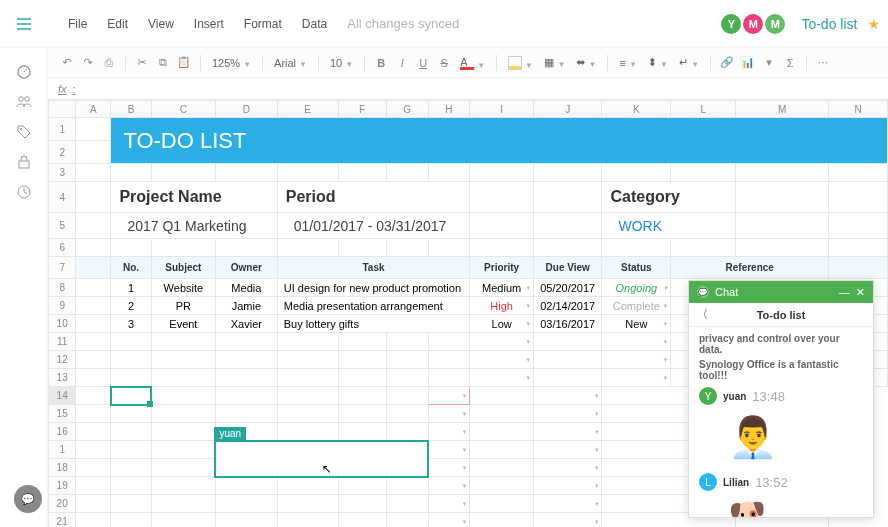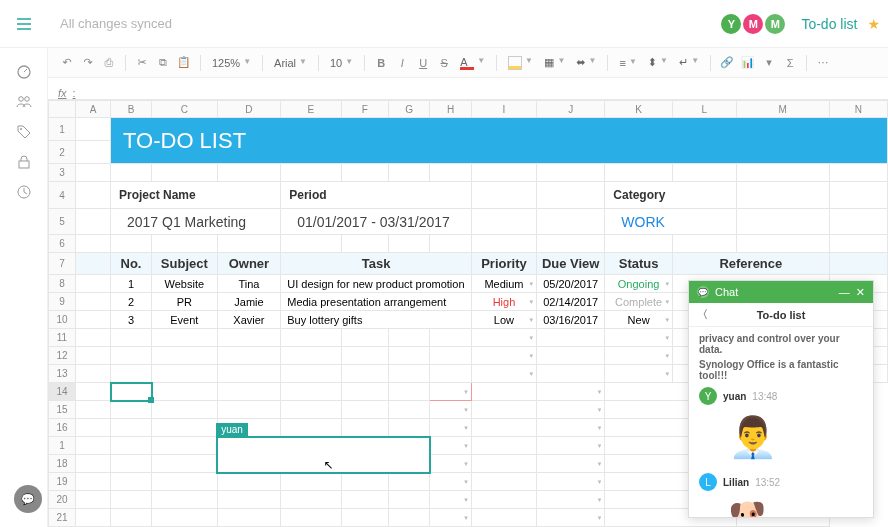--- a/index.html
+++ b/index.html
@@ -20,51 +20,51 @@
 
 .toolbar-wrap { display: flex; }
 .leftrail { width: 48px; display: flex; flex-direction: column; align-items: center; gap: 14px; padding-top: 16px; border-right: 1px solid #f0f0f0; }
 .leftrail .ic { width: 16px; height: 16px; color: #999; cursor: pointer; }
 
 .main { flex: 1; display: flex; flex-direction: column; }
 
 .toolbar2 { height: 30px; background: #fcfcfc; display: flex; align-items: center; padding: 0 10px; gap: 3px; font-size: 11px; color: #666; border-bottom: 1px solid #eee; overflow: hidden; }
 .tb-btn { width: 18px; height: 18px; display: flex; align-items: center; justify-content: center; cursor: pointer; color: #888; border-radius: 2px; }
 .tb-sep { width: 1px; height: 16px; background: #e2e2e2; margin: 0 4px; }
-.tb-drop { display: flex; align-items: flex-start; gap: 3px; cursor: pointer; padding: 0 4px; }
+.tb-drop { display: flex; align-items: flex-end; gap: 3px; cursor: pointer; padding: 0 4px; }
 .tb-drop .caret { font-size: 8px; color: #aaa; }
 .colorchip { width: 14px; height: 14px; position: relative; }
 .colorchip::after { content:''; position:absolute; bottom:0; left:0; right:0; height:3px; }
 .chip-fill::after { background:#ffd54f; }
 .chip-text::after { background:#e53935; }
 
-.fx-row { height: 22px; display: flex; align-items: flex-end; padding: 0 10px; border-bottom: 1px solid #e8e8e8; font-size: 11px; color: #888; text-decoration: underline; }
+.fx-row { height: 22px; display: flex; align-items: center; padding: 0 10px; border-bottom: 1px solid #e8e8e8; font-size: 11px; color: #888; text-decoration: underline; }
 .fx-label { font-style: italic; margin-right: 6px; }
 
 .sheet-wrap { flex: 1; position: relative; overflow: hidden; }
 .grid { border-collapse: collapse; table-layout: fixed; font-size: 11px; }
 .grid th, .grid td { border: 1px solid #e6e6e6; height: 18px; padding: 0; }
 .grid th { background: #fafafa; color: #888; font-weight: normal; font-size: 10px; }
 .colhead th { height: 17px; }
 .rowhead { width: 34px; text-align: center; background: #fafafa; }
 .sel-rowhead { background: #e8e8e8 !important; }
 
 .banner-cell { background: #29aee6; height: 46px !important; position: relative; }
 .banner-text { color: #fff; font-size: 22px; font-weight: 300; padding-left: 12px; position: absolute; top: 10px; }
 
-.hdr-row td { font-weight: bold; font-size: 12px; color: #333; padding: 6px 8px !important; height: 26px !important; }
+.hdr-row td { font-weight: bold; font-size: 16px; color: #333; padding: 6px 8px !important; height: 26px !important; }
 .val-row td { font-size: 14px; color: #444; padding: 4px 16px !important; height: 26px !important; }
 .work-link { color: #1e88e5; }
 
-.data-head td { background: #eef8fd; font-weight: bold; text-align: center; font-size: 13px; color: #333; height: 22px !important; }
+.data-head td { background: #eef8fd; font-weight: bold; text-align: center; font-size: 10px; color: #333; height: 22px !important; }
 .data-row td { text-align: center; font-size: 11px; height: 18px !important; position: relative; }
 .lefttxt { text-align: left !important; padding-left: 6px !important; }
 .dd-caret { position: absolute; right: 3px; top: 50%; transform: translateY(-50%); font-size: 7px; color: #bbb; }
 .pri-high { color: #e53935; }
-.st-ong { color: #27ae60; }
+.st-ong { color: #27ae60; font-style: italic; }
 .st-comp { color: #b0b0b0; }
 .underlink { color: #1e88e5; text-decoration: underline; }
 
 .sel-green { border: 2px solid #26a69a !important; position: relative; }
 .sel-green::after { content:''; position:absolute; right:-3px; bottom:-3px; width:6px; height:6px; background:#26a69a; }
 .sel-red { border: 1.5px solid #ef9a9a !important; }
 .collab-sel { border: 2px solid #26a69a !important; position: relative; }
 .collab-tag { position: absolute; top: -15px; left: -2px; background: #26a69a; color: #fff; font-size: 10px; padding: 1px 5px; }
 
 .chat-panel { position: absolute; right: 14px; top: 280px; width: 186px; background: #fff; border: 1px solid #ddd; box-shadow: 0 2px 10px rgba(0,0,0,0.15); }
@@ -72,34 +72,42 @@
 .chat-hd .ci { width: 12px; height: 12px; border-radius: 50%; background: rgba(255,255,255,0.3); margin-right: 6px; display: flex; align-items: center; justify-content: center; font-size: 8px; }
 .chat-hd .sp { flex: 1; }
 .chat-hd .ctl { margin-left: 6px; cursor: pointer; font-size: 11px; }
 .chat-sub { height: 24px; display: flex; align-items: center; justify-content: center; border-bottom: 1px solid #eee; font-size: 11px; color: #333; position: relative; font-weight: bold; }
 .chat-sub .back { position: absolute; left: 8px; cursor: pointer; color: #888; font-weight: bold; }
 .chat-body { padding: 6px 10px; font-size: 10px; color: #666; max-height: 190px; overflow: hidden; }
 .chat-line { margin-bottom: 4px; font-weight: bold; }
 .chat-usr { display: flex; align-items: center; gap: 6px; margin: 6px 0 2px; }
 .chat-av { width: 18px; height: 18px; border-radius: 50%; display: flex; align-items: center; justify-content: center; color: #fff; font-size: 10px; }
 .chat-name { font-weight: bold; color: #333; font-size: 10px; }
-.chat-time { color: #aaa; font-size: 10px; }
+.chat-time { color: #aaa; font-size: 13px; }
 .sticker { width: 60px; height: 60px; margin-left: 24px; display: flex; align-items: center; justify-content: center; font-size: 40px; }
 
 .fab { position: absolute; left: 14px; bottom: 14px; width: 28px; height: 28px; border-radius: 50%; background: #888; color: #fff; display: flex; align-items: center; justify-content: center; font-size: 11px; cursor: pointer; }
 </style>
 </head>
 <body>
 
 <div class="topbar">
   <div class="hamburger">
     <svg viewBox="0 0 16 16">
         <path d="M1 3h14M1 8h14M1 13h14" stroke="#26a69a" stroke-width="1.6"></path>
       </svg>
   </div>
+  <div class="menus" id="menus">
+      <div class="menu-item">File</div>
+      <div class="menu-item">Edit</div>
+      <div class="menu-item">View</div>
+      <div class="menu-item">Insert</div>
+      <div class="menu-item">Format</div>
+      <div class="menu-item">Data</div>
+    </div>
   <div class="sync-msg">All changes synced</div>
   <div class="top-right">
     <div id="avatars" style="display:flex;gap:2px;">
         <div class="avatar" style="background: rgb(76, 175, 80);">Y</div>
         <div class="avatar" style="background: rgb(236, 64, 122);">M</div>
         <div class="avatar" style="background: rgb(102, 187, 106);">M</div>
       </div>
     <div class="docname">To-do list</div>
     <div class="star">★</div>
   </div>
@@ -311,21 +319,21 @@
               <td>Due View</td>
               <td>Status</td>
               <td colspan="2">Reference</td>
               <td></td>
             </tr>
             <tr class="data-row">
               <th class="rowhead">8</th>
               <td></td>
               <td>1</td>
               <td>Website</td>
-              <td>Tina</td>
+              <td>Media</td>
               <td colspan="4" class="lefttxt">UI design for new product promotion</td>
               <td class="">Medium<span class="dd-caret">▾</span></td>
               <td>05/20/2017</td>
               <td class="st-ong">Ongoing<span class="dd-caret">▾</span></td>
               <td colspan="2"><span class="underlink">https://synology.com/</span></td>
               <td></td>
             </tr>
             <tr class="data-row">
               <th class="rowhead">9</th>
               <td></td>

